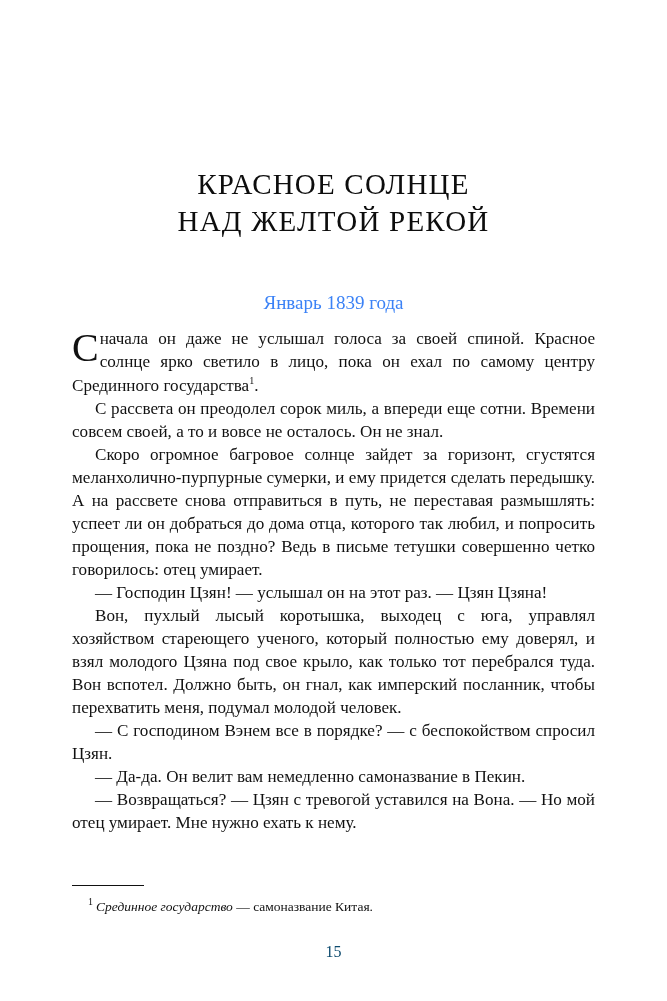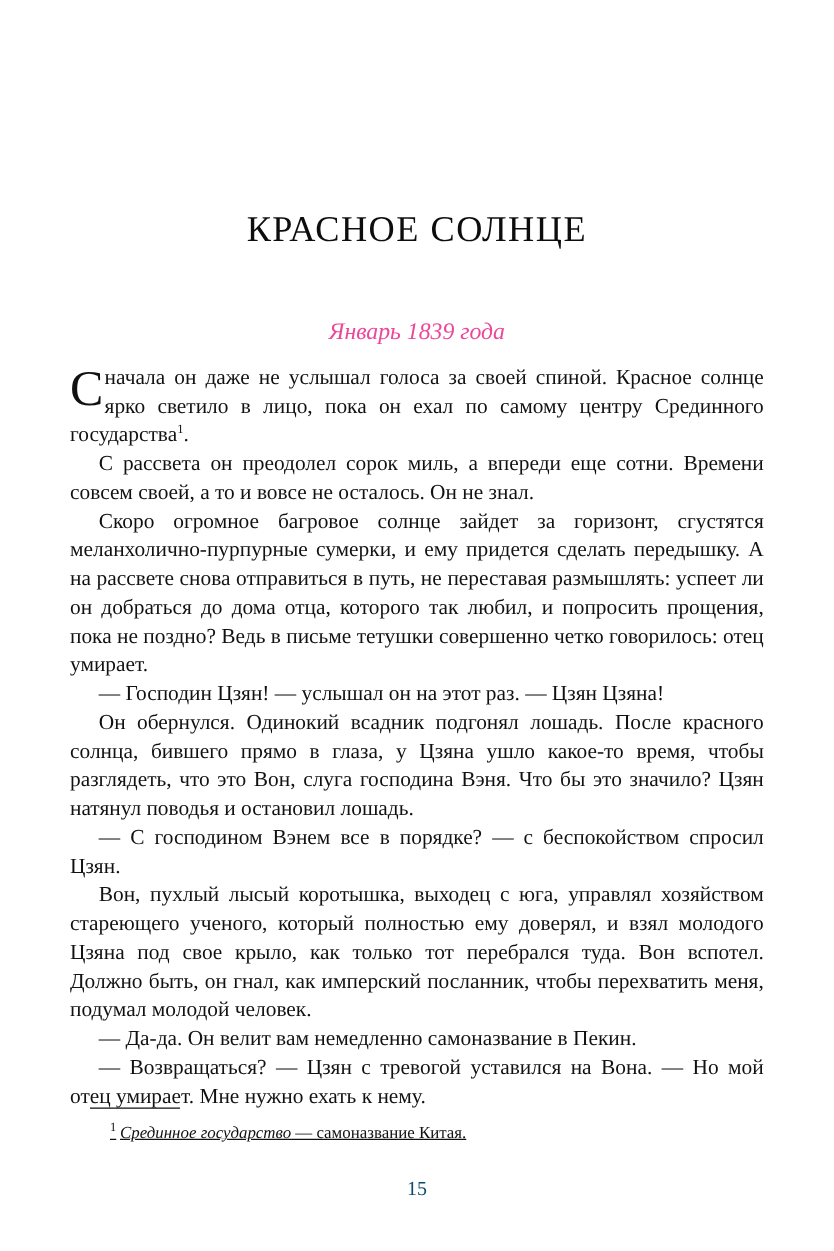--- a/index.html
+++ b/index.html
@@ -12,43 +12,42 @@
     background: #ffffff;
     font-family: "Liberation Serif", serif;
     color: #111111;
     overflow: hidden;
   }
   .page {
     position: relative;
     width: 667px;
     height: 1001px;
     box-sizing: border-box;
-    padding: 0 56px;
+    padding: 0 72px;
   }
   .chapter-title {
     text-align: center;
     font-size: 29px;
     line-height: 1.28;
     letter-spacing: 1.2px;
     font-weight: normal;
     margin: 0;
     padding-top: 166px;
     color: #0d0d0d;
   }
   .chapter-title .line {
     display: block;
   }
   .date-line {
     text-align: center;
-    font-style: italic;
     font-size: 19px;
     margin: 0;
     padding-top: 52px;
     padding-bottom: 14px;
-    color: #ec4899;
+    color: #3b82f6;
   }
   .body-text {
     font-size: 17.1px;
     line-height: 1.345;
     text-align: justify;
     text-justify: inter-word;
     hyphens: manual;
     color: #111111;
   }
   .body-text p {
@@ -64,21 +63,20 @@
     line-height: 0.88;
     padding-right: 1px;
     padding-top: 2px;
     margin-bottom: -4px;
   }
   .footnote-area {
     position: absolute;
     left: 72px;
     right: 72px;
     bottom: 86px;
-    text-decoration: underline;
   }
   .footnote-rule {
     width: 72px;
     height: 1px;
     background: #111111;
     margin-bottom: 9px;
   }
   .footnote {
     font-size: 13.5px;
     line-height: 1.3;
@@ -108,34 +106,34 @@
     vertical-align: super;
   }
 </style>
 </head>
 <body>
 
 <div class="page">
 
   <h1 class="chapter-title">
     <span class="line">КРАСНОЕ СОЛНЦЕ</span>
+    <span class="line">НАД ЖЕЛТОЙ РЕКОЙ</span>
   </h1>
 
   <p class="date-line">Январь 1839 года</p>
 
   <div class="body-text">
 
     <p class="first"><span class="dropcap">С</span><span>начала он даже не услышал голоса за своей спиной. Красное солнце ярко светило в лицо, пока он ехал по самому центру Срединного государства</span><sup class="fn-ref">1</sup><span>.</span></p>
 
     <p>С рассвета он преодолел сорок миль, а впереди еще сотни. Времени совсем своей, а то и вовсе не осталось. Он не знал.</p>
     <p>Скоро огромное багровое солнце зайдет за горизонт, сгустятся меланхолично-пурпурные сумерки, и ему придется сделать передышку. А на рассвете снова отправиться в путь, не переставая размышлять: успеет ли он добраться до дома отца, которого так любил, и попросить прощения, пока не поздно? Ведь в письме тетушки совершенно четко говорилось: отец умирает.</p>
     <p>— Господин Цзян! — услышал он на этот раз. — Цзян Цзяна!</p>
-    <p>Он обернулся. Одинокий всадник подгонял лошадь. После красного солнца, бившего прямо в глаза, у Цзяна ушло какое-то время, чтобы разглядеть, что это Вон, слуга господина Вэня. Что бы это значило? Цзян натянул поводья и остановил лошадь.</p>
+    <p>Вон, пухлый лысый коротышка, выходец с юга, управлял хозяйством стареющего ученого, который полностью ему доверял, и взял молодого Цзяна под свое крыло, как только тот перебрался туда. Вон вспотел. Должно быть, он гнал, как имперский посланник, чтобы перехватить меня, подумал молодой человек.</p>
     <p>— С господином Вэнем все в порядке? — с беспокойством спросил Цзян.</p>
-    <p>Вон, пухлый лысый коротышка, выходец с юга, управлял хозяйством стареющего ученого, который полностью ему доверял, и взял молодого Цзяна под свое крыло, как только тот перебрался туда. Вон вспотел. Должно быть, он гнал, как имперский посланник, чтобы перехватить меня, подумал молодой человек.</p>
     <p>— Да-да. Он велит вам немедленно самоназвание в Пекин.</p>
     <p>— Возвращаться? — Цзян с тревогой уставился на Вона. — Но мой отец умирает. Мне нужно ехать к нему.</p>
 
   </div>
 
   <div class="footnote-area">
     <div class="footnote-rule"></div>
     <div class="footnote"><span class="fn-num">1</span><span class="fn-term">Срединное государство</span><span> — самоназвание Китая.</span></div>
   </div>
 

